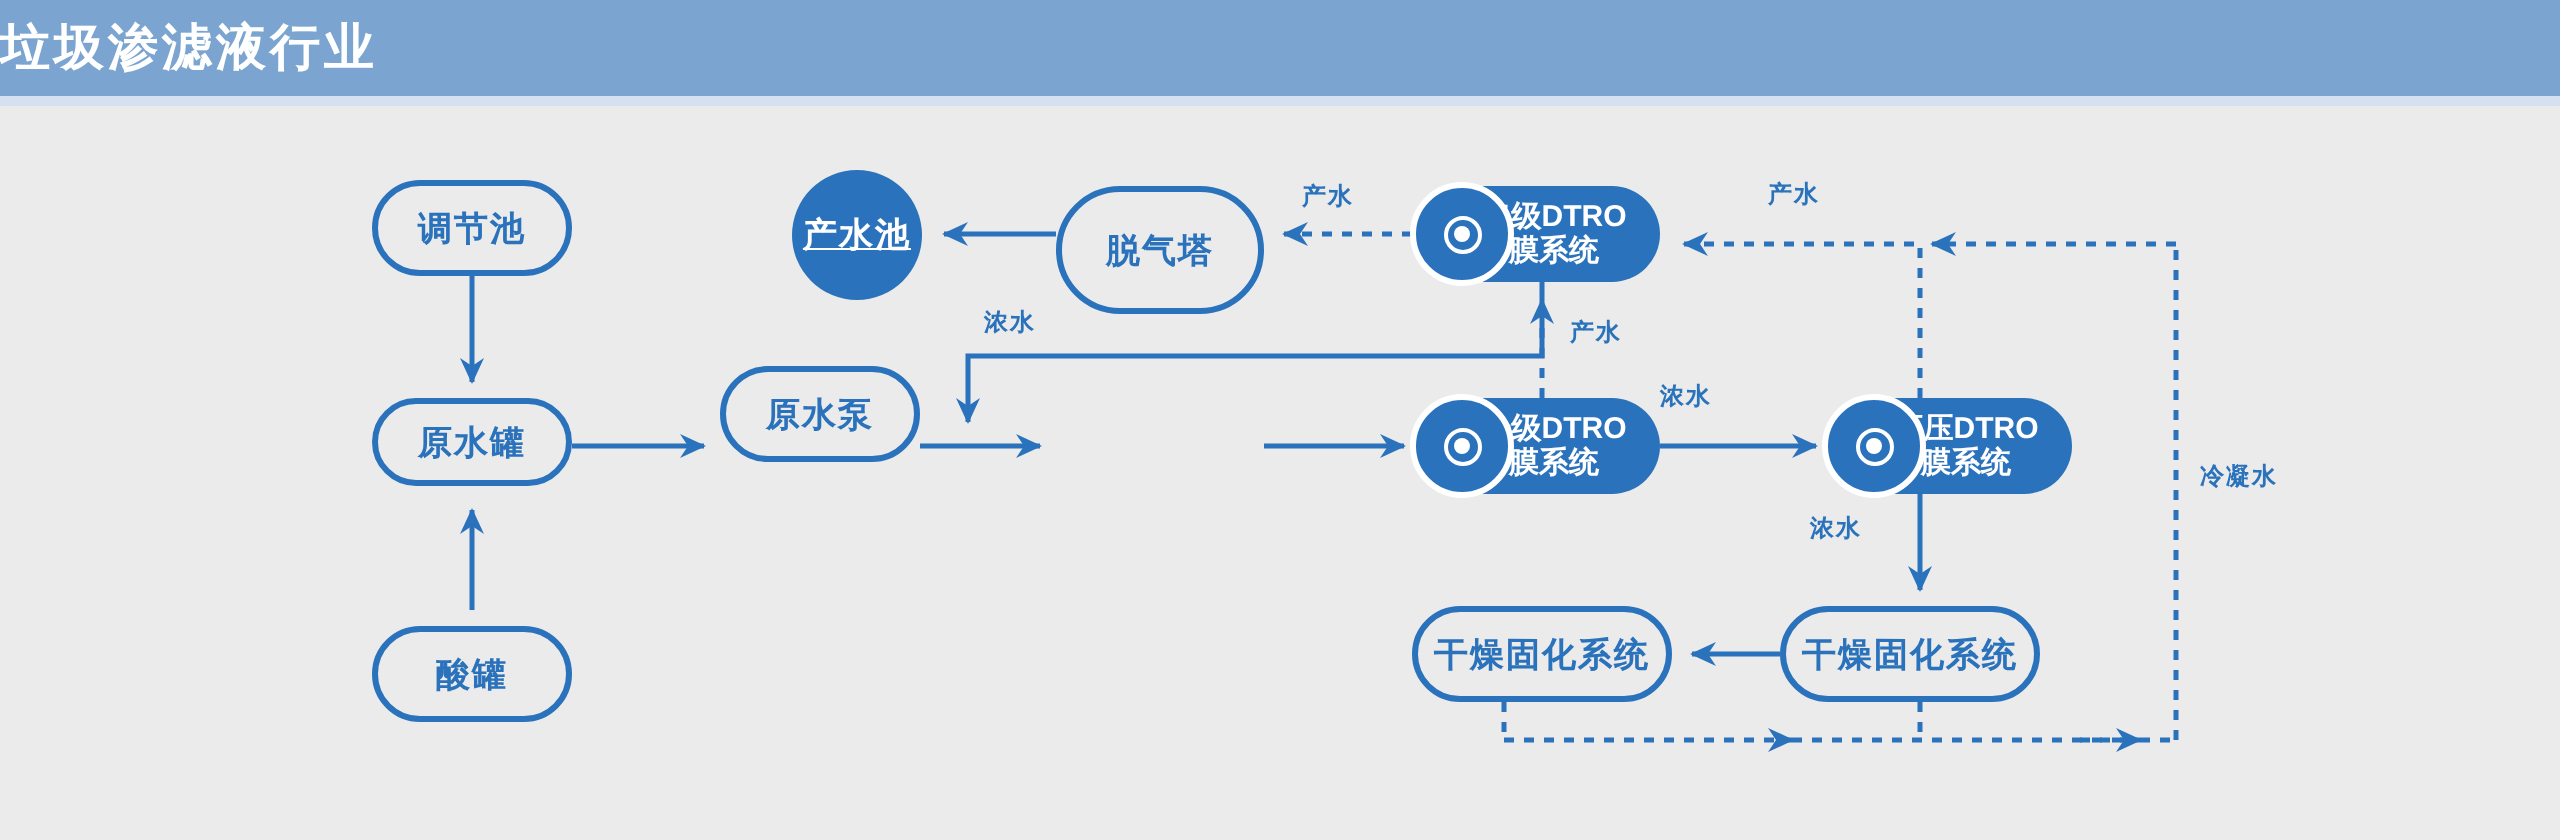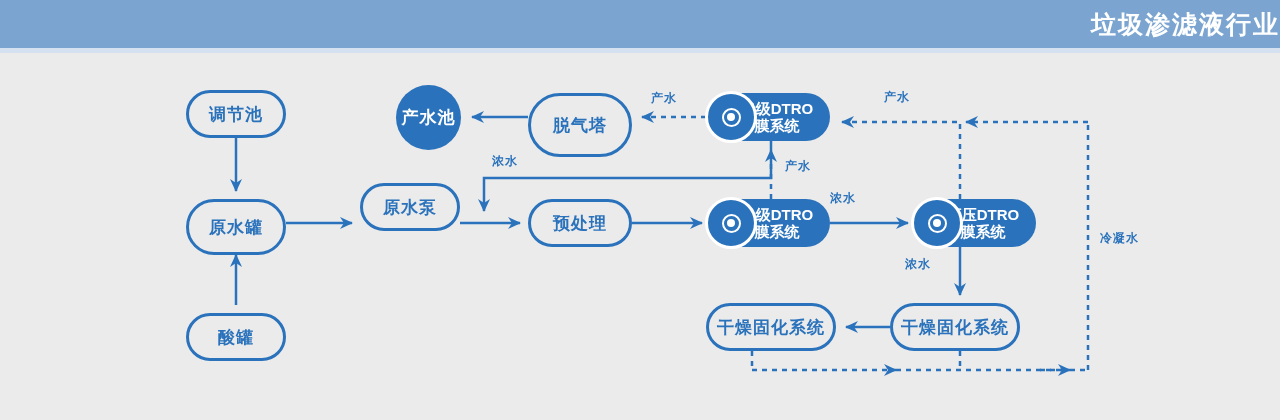--- a/index.html
+++ b/index.html
@@ -21,21 +21,21 @@
   }
   
   #header {
     position: absolute;
     left: 0; top: 0;
     width: 1280px;
     height: 48px;
     background: #7ba5d0;
     display: flex;
     align-items: center;
-    justify-content: flex-end;
+    justify-content: flex-start;
   }
   #header-title {
     color: #ffffff;
     font-size: 25px;
     font-weight: bold;
     letter-spacing: 2px;
     line-height: 48px;
   }
   #header-underline {
     position: absolute;
@@ -76,20 +76,21 @@
     font-weight: bold;
     letter-spacing: 1px;
   }
   .circle-node {
     border-radius: 50%;
     background: #2a72bb;
     color: #ffffff;
     font-size: 17px;
     font-weight: bold;
     letter-spacing: 1px;
+    text-decoration: underline;
   }
   .dtro {
     border-radius: 999px;
     background: #2a72bb;
     color: #ffffff;
     font-size: 15px;
     font-weight: bold;
     justify-content: flex-end;
     padding-right: 10px;
     line-height: 1.15;
@@ -195,35 +196,32 @@
 
       <line x1="1088" y1="317" x2="1088" y2="69" stroke="#2a72bb" stroke-width="2.5" stroke-dasharray="5,5"></line>
 
       <line x1="1088" y1="69" x2="966" y2="69" stroke="#2a72bb" stroke-width="2.5" stroke-dasharray="5,5" marker-end="url(#ah)"></line>
     </svg>
 
     <div class="node pill" style="left:186px; top:37px; width:100px; height:48px;font-family:Liberation Serif, serif;">
       <span>调节池</span>
     </div>
 
-    <div class="node pill" style="left:186px; top:146px; width:100px; height:56px;">
+    <div class="node pill" style="left:186px; top:146px; width:100px; height:44px;">
       <span>原水罐</span>
     </div>
 
     <div class="node pill" style="left:186px; top:260px; width:100px; height:48px;text-align:right;">
       <span>酸罐</span>
     </div>
 
     <div class="node pill" style="left:360px; top:130px; width:100px; height:48px;">
       <span>原水泵</span>
     </div>
 
-    <div class="node pill" style="left:528px; top:146px; width:104px; height:48px;">
-      <span>预处理</span>
-    </div>
 
     <div class="node pill" style="left:528px; top:40px; width:104px; height:64px;">
       <span>脱气塔</span>
     </div>
 
     <div class="node circle-node" style="left:396px; top:32px; width:65px; height:65px;">
       <span>产水池</span>
     </div>
 
     <div class="node dtro" style="left:712px; top:40px; width:118px; height:48px;">

